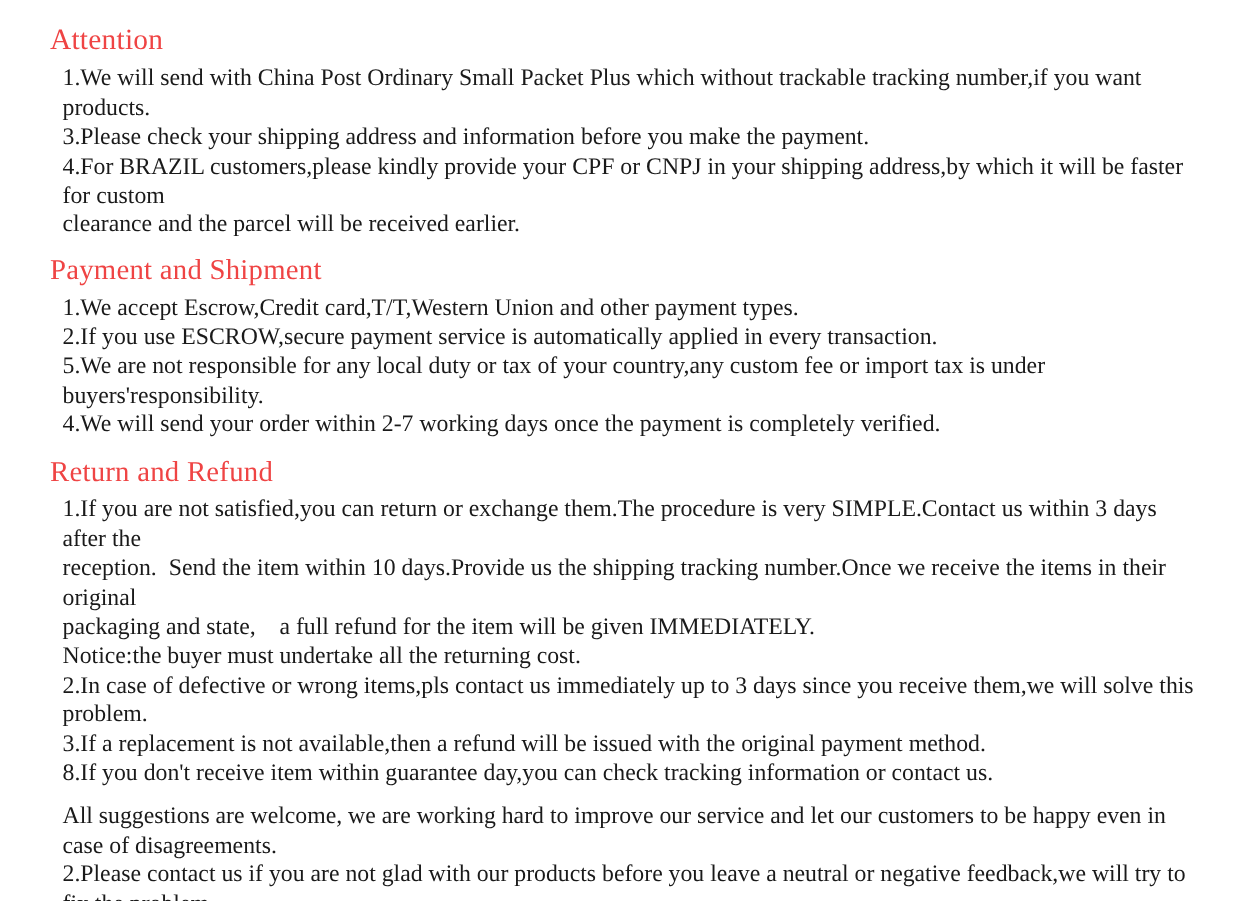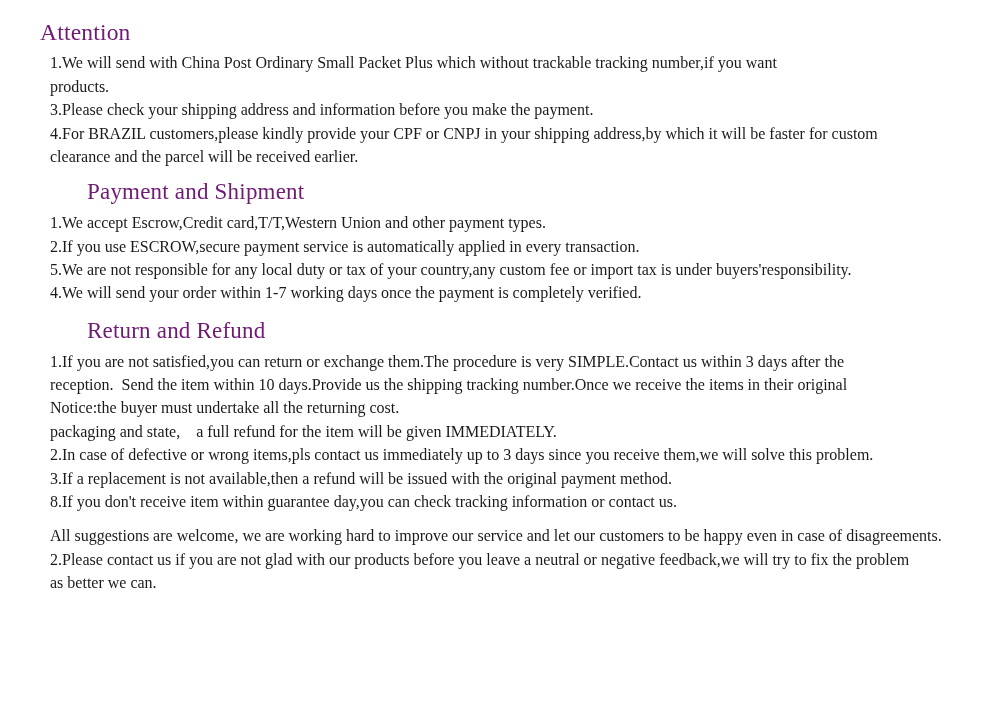--- a/index.html
+++ b/index.html
@@ -20,33 +20,32 @@
     box-sizing: border-box;
     padding: 18px 34px 0 40px;
   }
   .section {
     margin-bottom: 6px;
   }
   .section-title {
     font-size: 23px;
     font-weight: normal;
     letter-spacing: 0.2px;
-    color: #701a75;
+    color: #ef4444;
     margin: 0 0 4px 0;
     line-height: 1.25;
   }
   .section + .section .section-title {
     margin-top: 10px;
-    margin-left: 47px;
   }
   .lines {
     padding-left: 10px;
   }
   .line {
-    font-size: 16px;
+    font-size: 19px;
     line-height: 23.4px;
     color: #1a1a1a;
     white-space: pre-wrap;
   }
   #s-attention .section-title { font-size: 23.5px; }
   #s-payment { margin-top: 9px; }
   #s-return { margin-top: 12px; }
   #s-feedback { margin-top: 11px; }
 </style>
 </head>
@@ -64,31 +63,31 @@
       <div class="line">clearance and the parcel will be received earlier.</div>
     </div>
   </div>
 
   <div class="section" id="s-payment">
     <h2 class="section-title">Payment and Shipment</h2>
     <div class="lines">
       <div class="line">1.We accept Escrow,Credit card,T/T,Western Union and other payment types.</div>
       <div class="line">2.If you use ESCROW,secure payment service is automatically applied in every transaction.</div>
       <div class="line">5.We are not responsible for any local duty or tax of your country,any custom fee or import tax is under buyers'responsibility.</div>
-      <div class="line">4.We will send your order within 1-7 working days once the payment is completely verified.</div>
+      <div class="line">4.We will send your order within 2-7 working days once the payment is completely verified.</div>
     </div>
   </div>
 
   <div class="section" id="s-return">
     <h2 class="section-title">Return and Refund</h2>
     <div class="lines">
       <div class="line">1.If you are not satisfied,you can return or exchange them.The procedure is very SIMPLE.Contact us within 3 days after the</div>
       <div class="line">reception.  Send the item within 10 days.Provide us the shipping tracking number.Once we receive the items in their original</div>
+      <div class="line">packaging and state,    a full refund for the item will be given IMMEDIATELY.</div>
       <div class="line">Notice:the buyer must undertake all the returning cost.</div>
-      <div class="line">packaging and state,    a full refund for the item will be given IMMEDIATELY.</div>
       <div class="line">2.In case of defective or wrong items,pls contact us immediately up to 3 days since you receive them,we will solve this problem.</div>
       <div class="line">3.If a replacement is not available,then a refund will be issued with the original payment method.</div>
       <div class="line">8.If you don't receive item within guarantee day,you can check tracking information or contact us.</div>
     </div>
   </div>
 
   <div class="section" id="s-feedback">
     <div class="lines">
       <div class="line">All suggestions are welcome, we are working hard to improve our service and let our customers to be happy even in case of disagreements.</div>
       <div class="line">2.Please contact us if you are not glad with our products before you leave a neutral or negative feedback,we will try to fix the problem</div>

